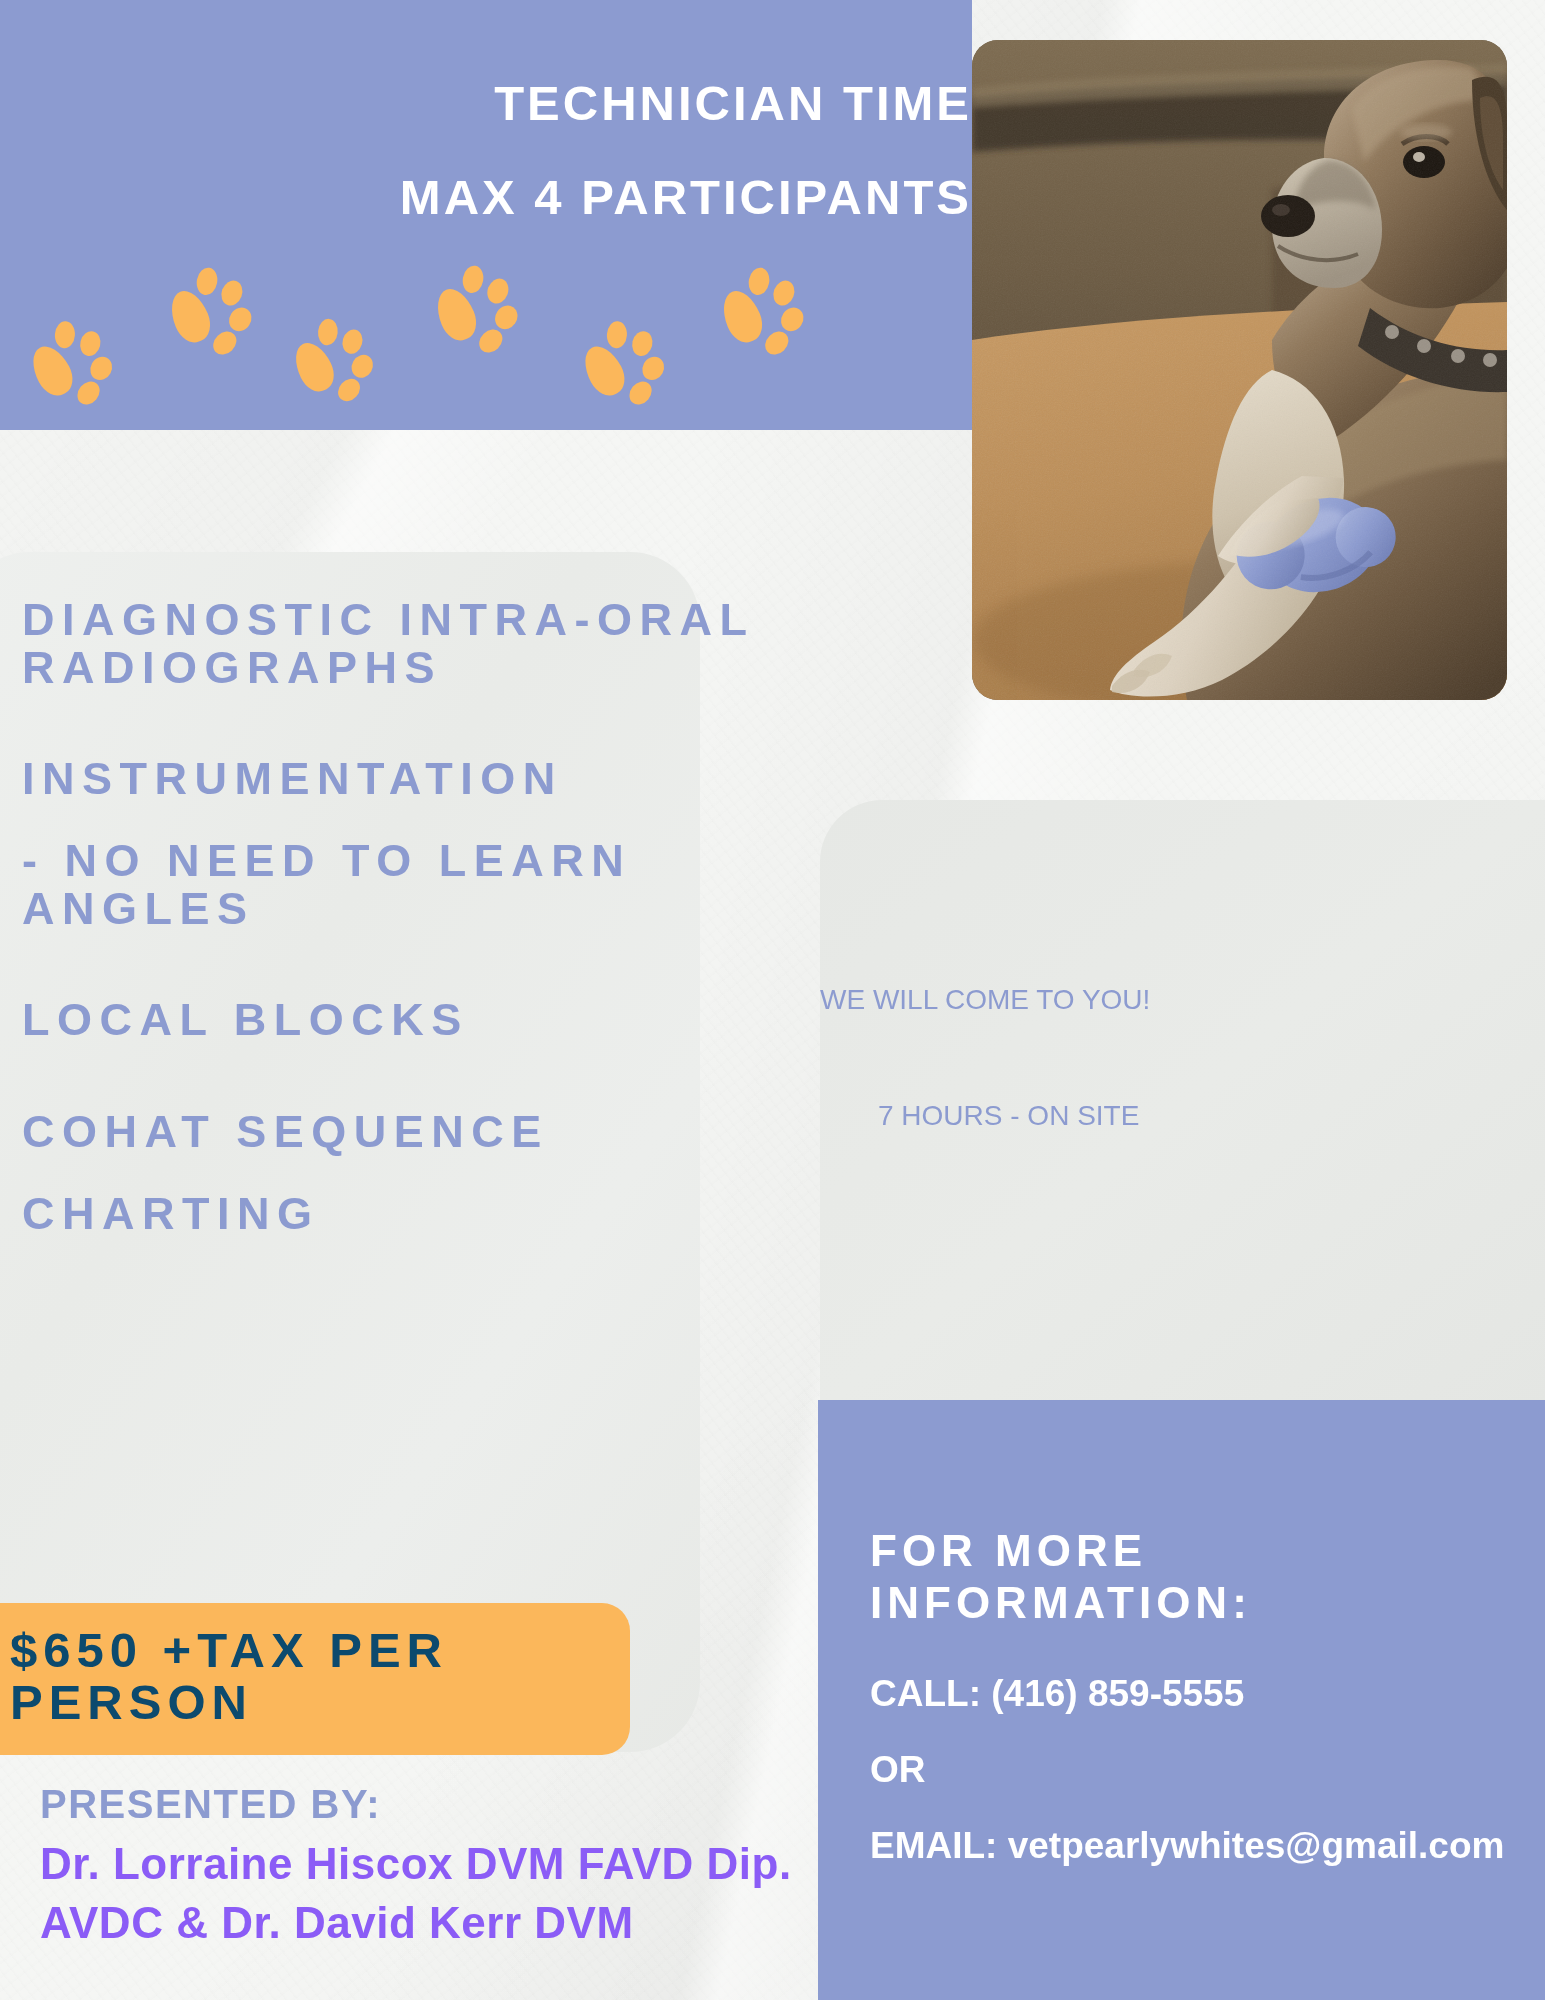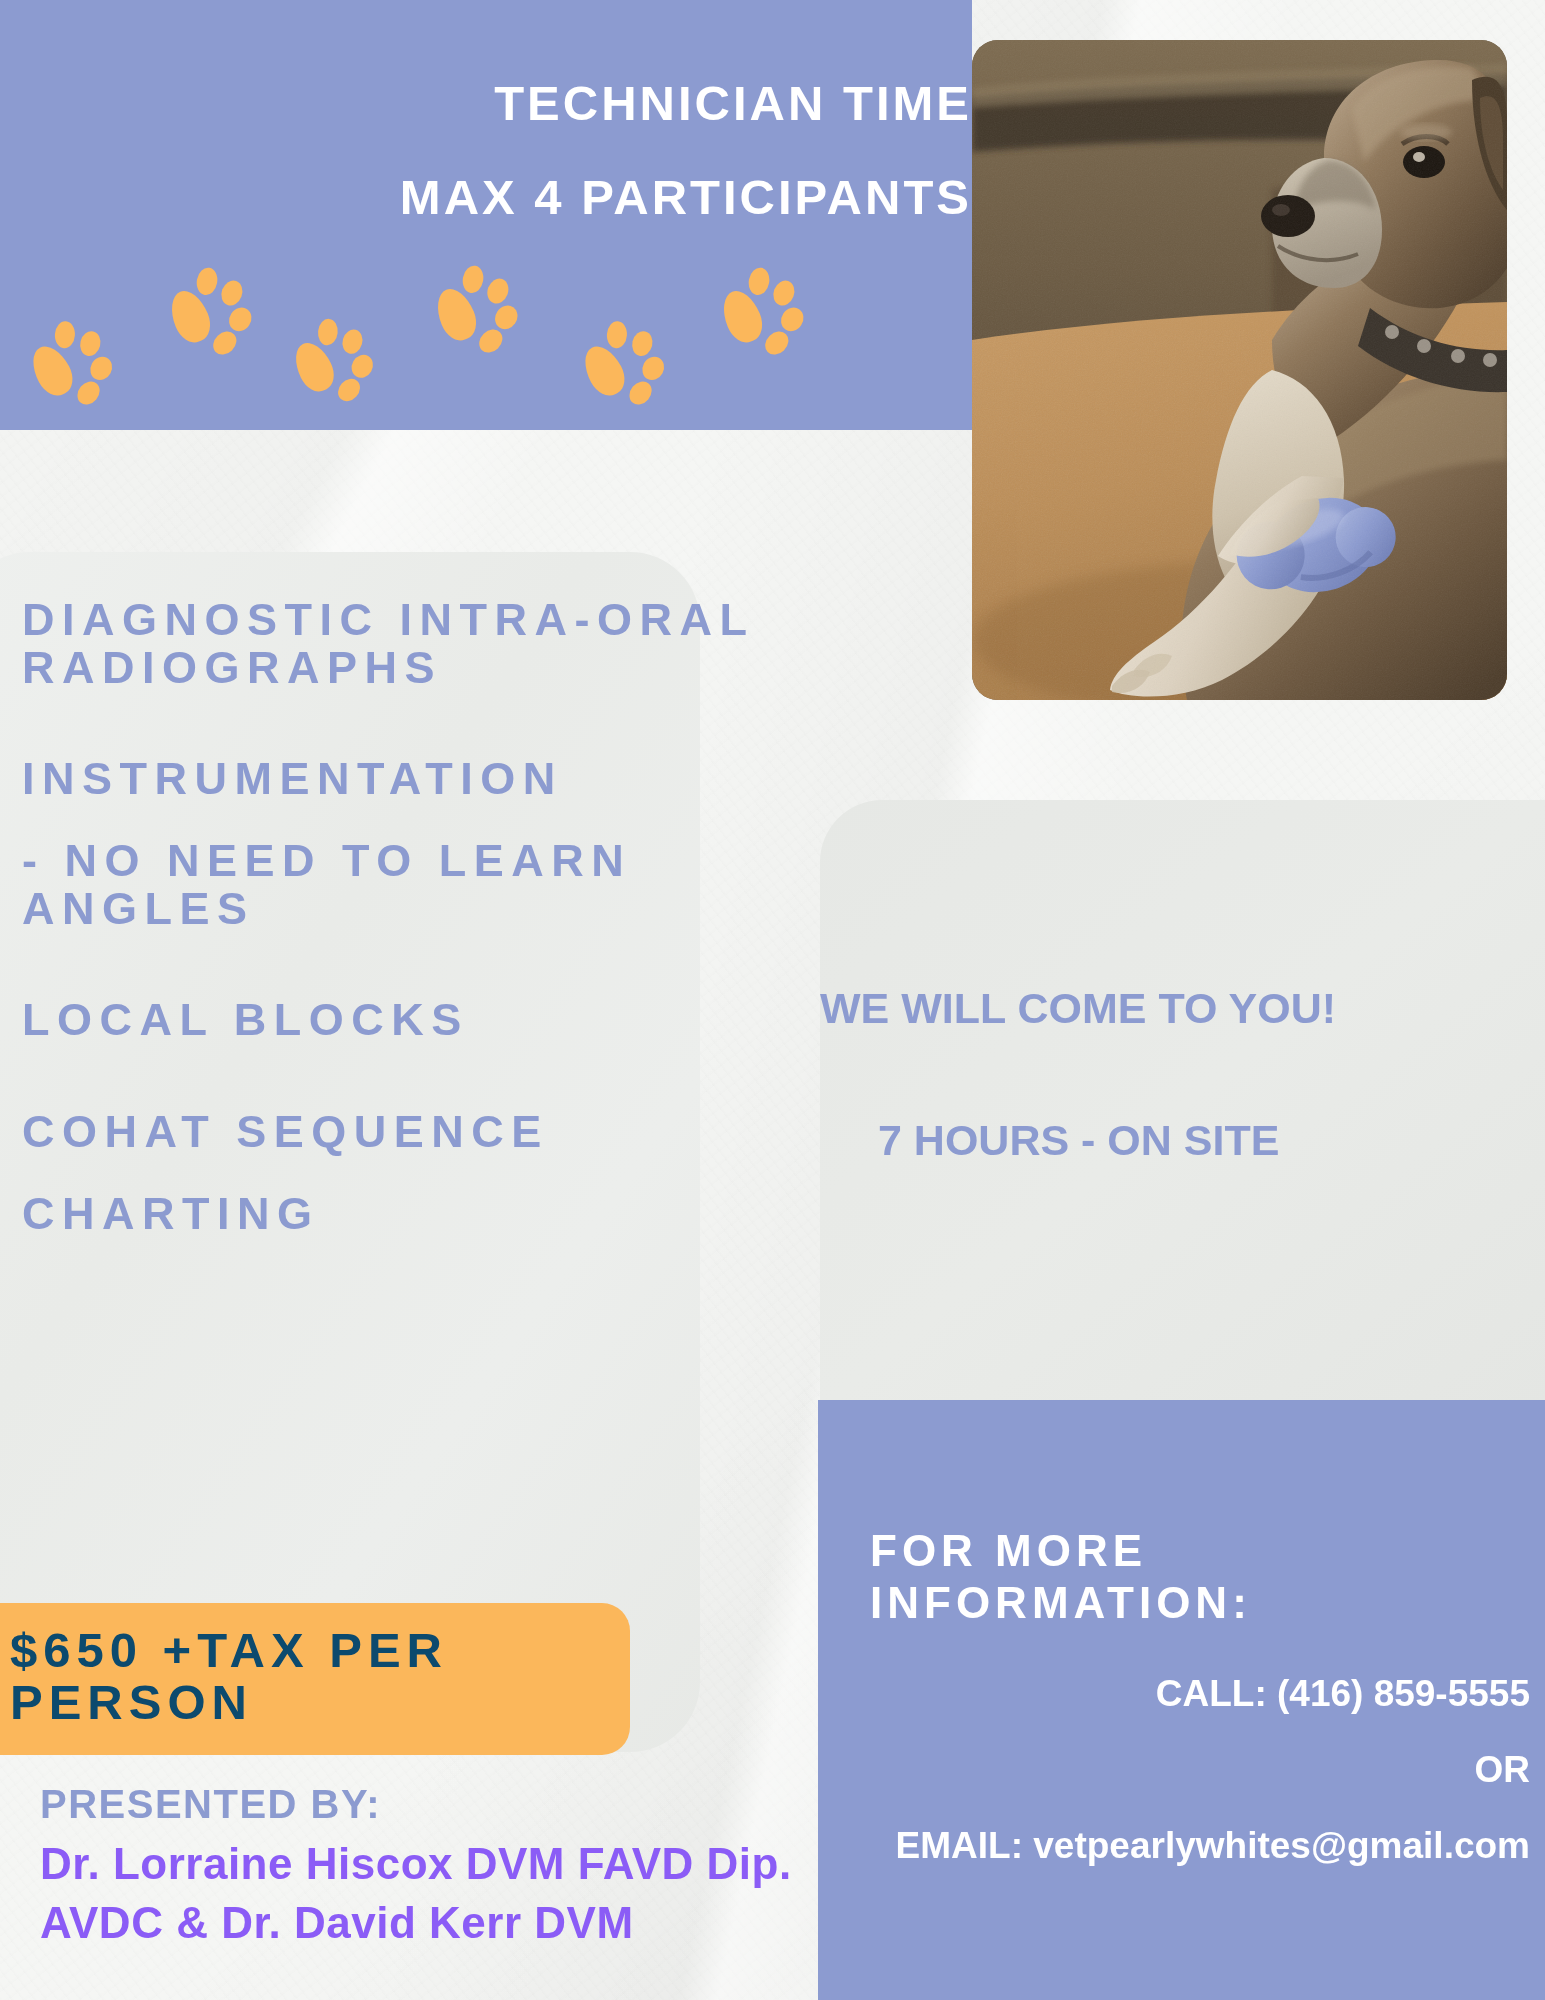--- a/index.html
+++ b/index.html
@@ -90,38 +90,38 @@
     letter-spacing:1.5px; margin-bottom:8px;
   }
   .presenter-names{
     color:#8b5cf6; font-weight:bold; font-size:44px;
     line-height:1.33; letter-spacing:0.5px;
   }
 
   
   .right-mid{ position:absolute; left:820px; top:985px; width:700px; z-index:4; }
   .rm-line{
-    color:#8c9bd0; font-weight:bold; font-size:43px;
+    color:#8c9bd0; font-weight:normal; font-size:28px;
     letter-spacing:0px; line-height:1.1;
   }
   .rm-line.second{ margin-top:85px; padding-left:58px; }
 
   
   .contact-panel{
     position:absolute; left:818px; top:1400px; width:727px; height:600px;
     background:#8c9bd0; z-index:5;
   }
   .contact-inner{ position:absolute; left:52px; top:125px; width:660px; }
   .contact-title{
     color:#fff; font-weight:bold; font-size:44px;
     letter-spacing:5px; line-height:1.18; margin-bottom:44px;
   }
   .contact-line{
     color:#fff; font-weight:bold; font-size:37px;
-    letter-spacing:0px; line-height:1.14; margin-bottom:34px;text-align:right;
+    letter-spacing:0px; line-height:1.14; margin-bottom:34px;
   }
   .contact-line.email{ margin-bottom:8px; }
 
   
   .dog-photo{
     position:absolute; left:972px; top:40px; width:535px; height:660px;
     border-radius:26px; overflow:hidden; z-index:6;
     background:#6b5a44;
   }
   .dog-photo svg{ display:block; width:100%; height:100%; }

